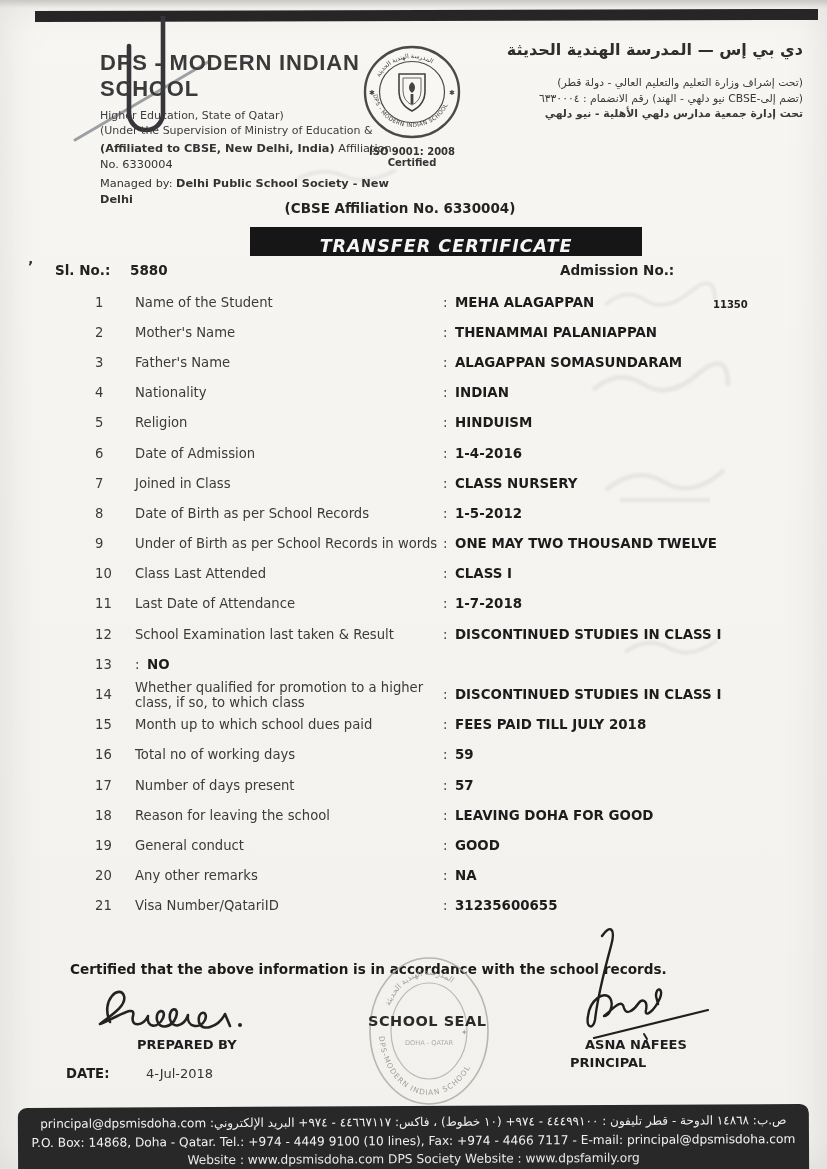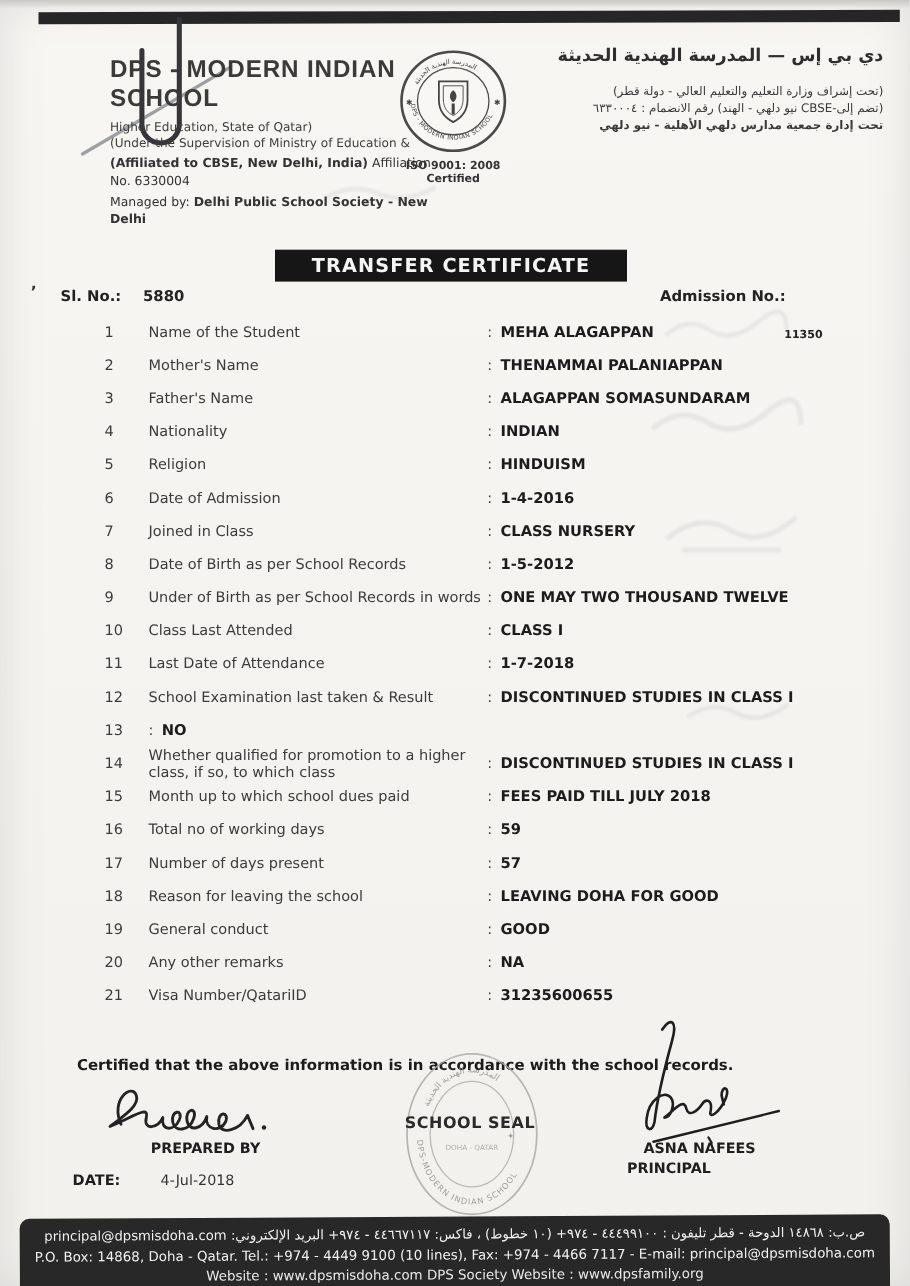--- a/index.html
+++ b/index.html
@@ -23,25 +23,25 @@
   .hdr-line{font-size:11.3px;color:#333;line-height:16px;margin-top:3px;}
   .b{font-weight:bold;}
   .logo-wrap{position:absolute;left:356px;top:44px;width:112px;text-align:center;}
   .iso{font-size:10px;color:#333;margin-top:2px;font-weight:bold;}
   .hdr-right{position:absolute;right:24px;top:40px;width:330px;text-align:right;direction:rtl;}
   .ar-title{font-size:16px;font-weight:bold;color:#2e2e2e;margin-bottom:16px;}
   .ar-sub{font-size:10.8px;color:#3a3a3a;line-height:15.5px;}
 
   
   .cbse-line{position:absolute;left:0;top:200px;width:800px;text-align:center;font-size:13.5px;font-weight:bold;color:#242424;}
-  .banner{position:absolute;left:250px;top:227px;width:320px;height:29px;background:#161616;display:flex;align-items:center;justify-content:center;}
+  .banner{position:absolute;left:250px;top:227px;width:392px;height:29px;background:#161616;display:flex;align-items:flex-end;justify-content:center;font-style:italic;}
   .banner span{color:#f5f5f5;font-size:17.5px;font-weight:bold;letter-spacing:1px;}
   .slno-label{position:absolute;left:55px;top:262px;font-size:13.5px;font-weight:bold;}
   .slno-value{position:absolute;left:130px;top:262px;font-size:13.5px;font-weight:bold;}
-  .adm-label{position:absolute;left:600px;top:262px;font-size:13.5px;font-weight:bold;}
+  .adm-label{position:absolute;left:560px;top:262px;font-size:13.5px;font-weight:bold;}
   .adm-value{position:absolute;left:713px;top:262px;font-size:10px;font-weight:bold;margin-top:37px;}
   .stray-mark{position:absolute;left:28px;top:258px;font-size:14px;font-weight:bold;color:#333;}
 
   
   .rows{position:absolute;left:0;top:287px;width:820px;}
   .row{display:flex;align-items:center;min-height:30.2px;padding-left:95px;}
   .row .no{width:40px;flex:0 0 40px;font-size:13.2px;color:#3b3b3b;}
   .row .label{width:308px;flex:0 0 308px;font-size:13.2px;color:#3b3b3b;line-height:15px;}
   .row .colon{width:12px;flex:0 0 12px;font-size:13.2px;color:#3b3b3b;}
   .row .value{font-size:13.4px;font-weight:bold;color:#1c1c1c;}
@@ -111,20 +111,21 @@
     <div class="iso">ISO 9001: 2008 Certified</div>
   </div>
 
   <div class="hdr-right">
     <div class="ar-title">دي بي إس — المدرسة الهندية الحديثة</div>
     <div class="ar-sub">(تحت إشراف وزارة التعليم والتعليم العالي - دولة قطر)</div>
     <div class="ar-sub">(تضم إلى-CBSE نيو دلهي - الهند) رقم الانضمام : ٦٣٣٠٠٠٤</div>
     <div class="ar-sub b">تحت إدارة جمعية مدارس دلهي الأهلية - نيو دلهي</div>
   </div>
 
+  <div class="cbse-line">(CBSE Affiliation No. 6330004)</div>
   <div class="banner">
     <span>TRANSFER CERTIFICATE</span>
   </div>
 
   <span class="stray-mark">’</span>
   <div class="slno-label">Sl. No.:</div>
   <div class="slno-value">5880</div>
   <div class="adm-label">Admission No.:</div>
   <div class="adm-value">11350</div>
 

